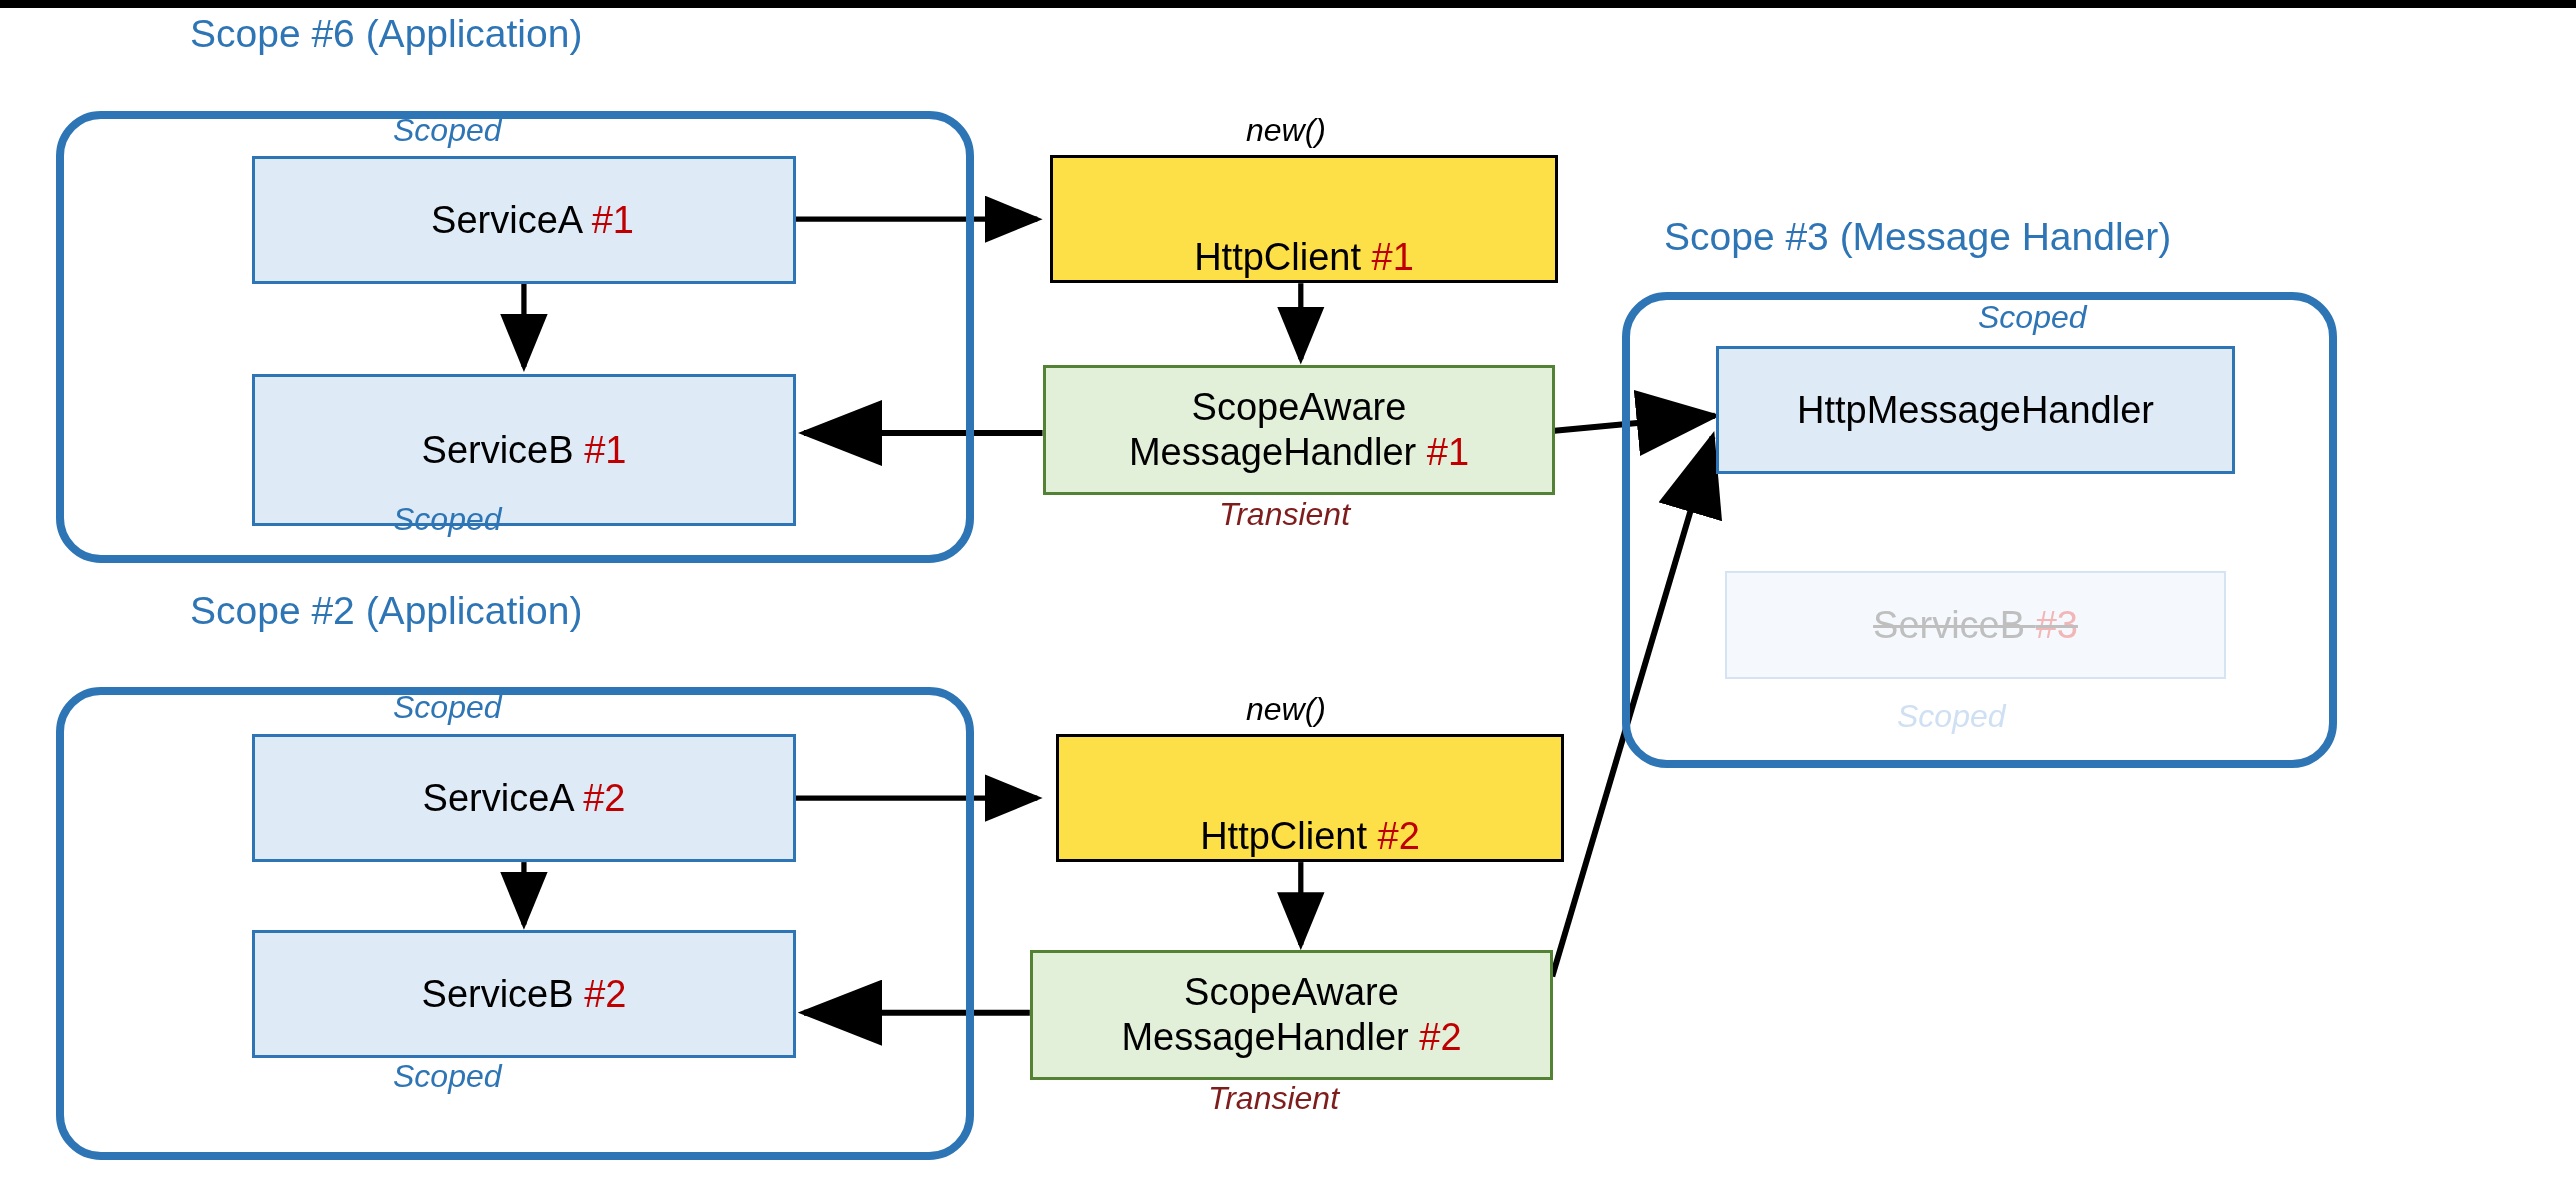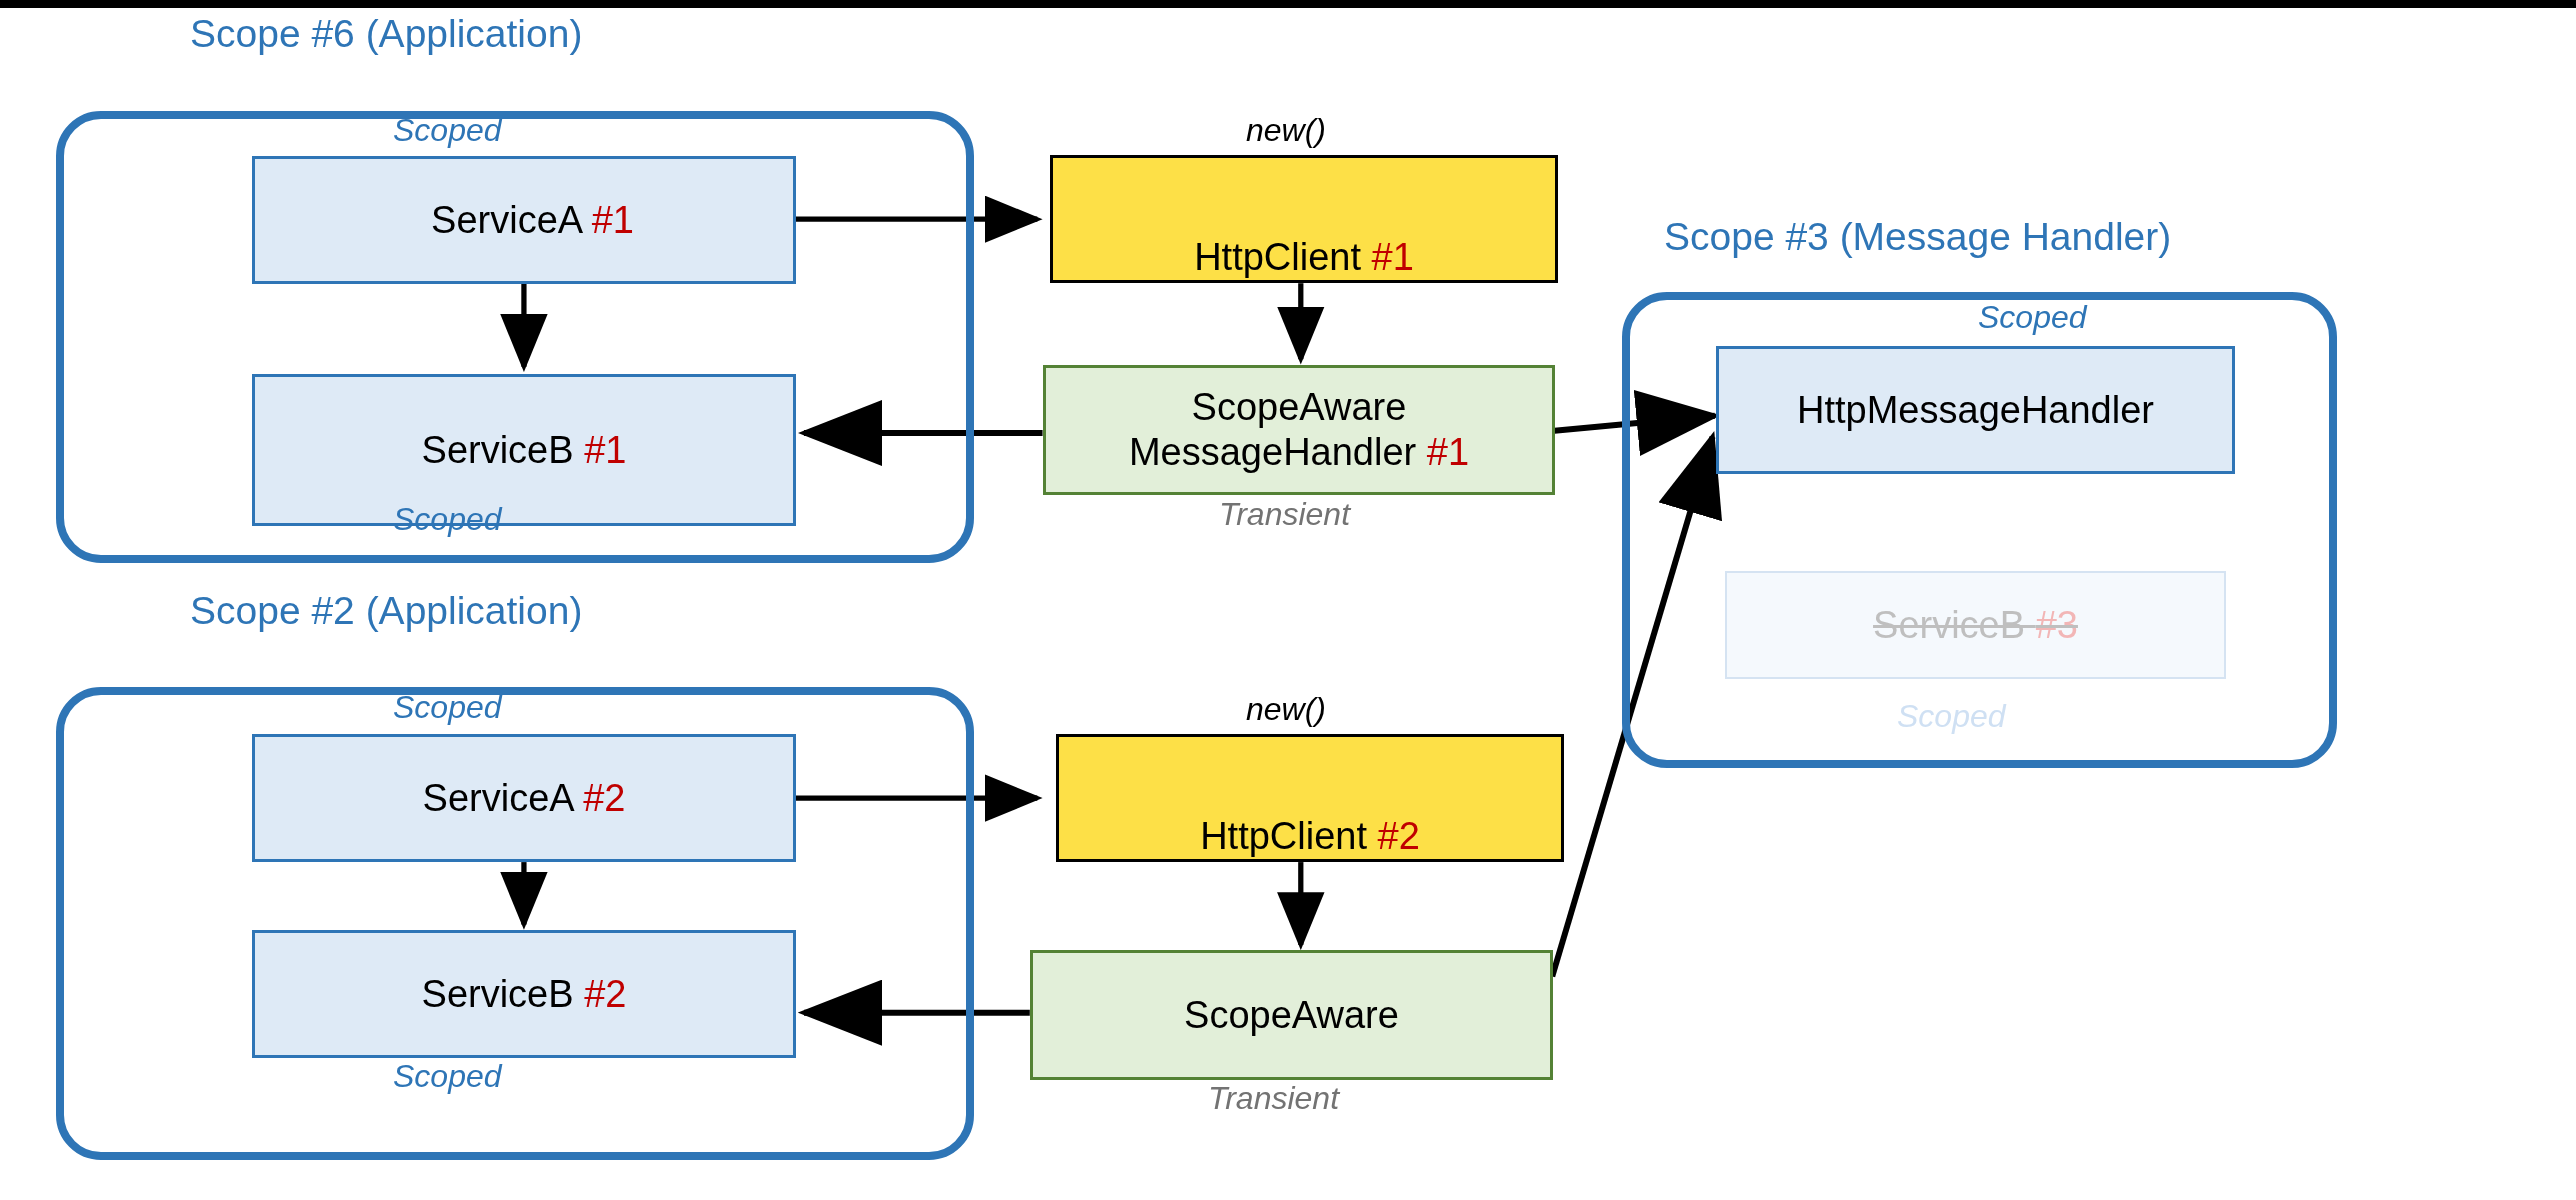--- a/index.html
+++ b/index.html
@@ -16,21 +16,21 @@
         justify-content:center;text-align:center;font-size:38px;color:#000;line-height:1.18;}
   .node-blue{background:#DEEAF6;border:3px solid #2E75B6;}
   .node-grey{background:#fde047;border:3.8px solid #000000;align-items:flex-end;}
   .node-green{background:#E2EFD9;border:3px solid #548235;}
   .node-ghost{background:#F5F9FD;border:2.3px solid #D5E3F2;color:#BFBFBF;text-decoration:line-through;}
   .num-red{color:#C00000;}
   .num-red-ghost{color:#F2B6B6;}
 
   .caption{position:absolute;font-size:32px;font-style:italic;white-space:nowrap;line-height:1;}
   .cap-blue{color:#2E75B6;}
-  .cap-green{color:#737373;}
+  .cap-green{color:#7f1d1d;}
   .cap-black{color:#000;}
   .cap-ghost{color:#CFE0F3;}
 </style>
 </head>
 <body>
 
 <div id="canvas">
 
   <div class="topbar"></div>
 
@@ -124,18 +124,19 @@
   <div class="caption cap-blue" style="left:393px;top:1060px;">Scoped</div>
 
   <div class="caption cap-black" style="left:1246px;top:693px;">new()</div>
 
   <div class="node node-grey" style="left:1050px;top:734px;width:508px;height:128px;margin-left:6px;">
     <span><span>HttpClient </span><span class="num-red">#2</span></span>
   </div>
 
   <div class="node node-green" style="left:1030px;top:950px;width:523px;height:130px;flex-direction:column;justify-content:center;">
     <span>ScopeAware</span>
+    <span><span>MessageHandler </span><span class="num-red">#2</span></span>
   </div>
 
   <div class="caption cap-green" style="left:1208px;top:1082px;">Transient</div>
 
 </div>
 
 
 </body></html>

